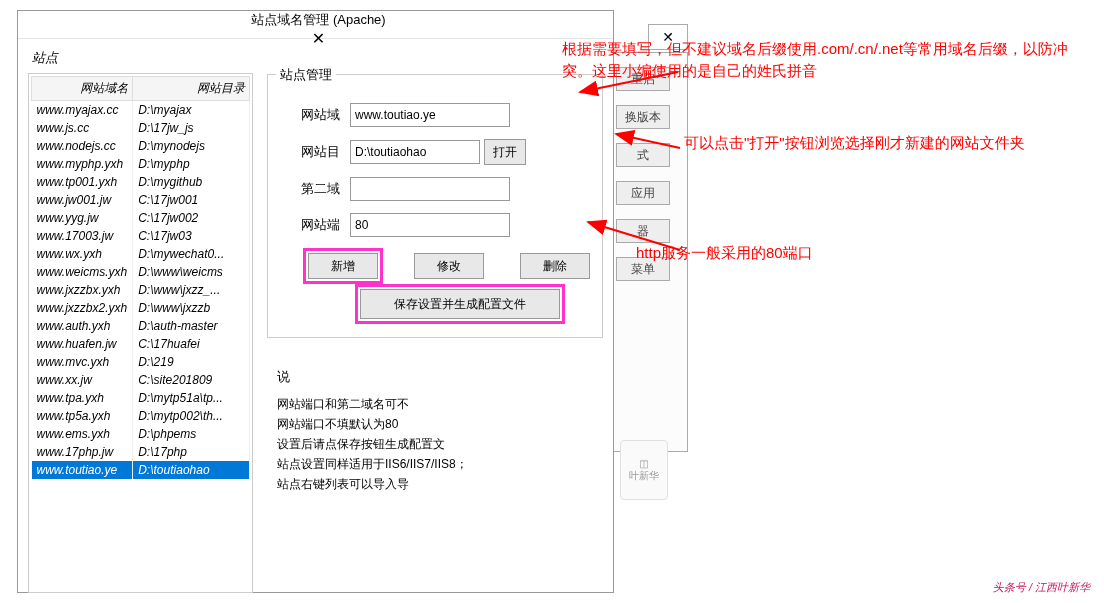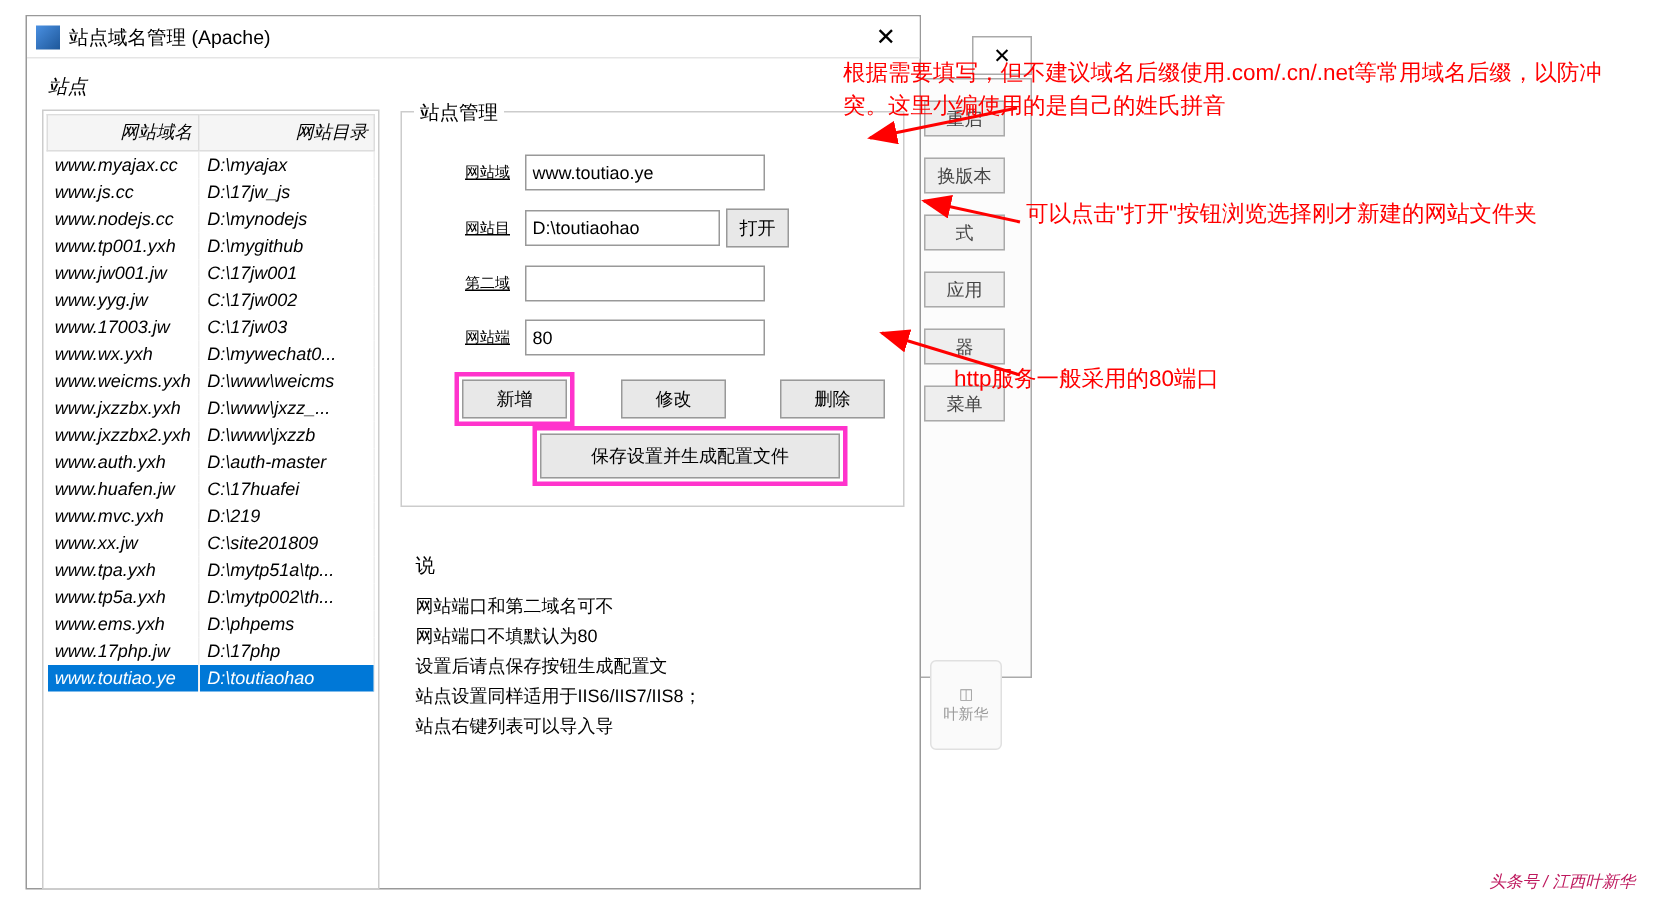--- a/index.html
+++ b/index.html
@@ -1,36 +1,36 @@
 <!DOCTYPE html>
 <html><head>
   <meta charset="utf-8">
   <style>
     * { box-sizing: border-box; margin: 0; padding: 0; }
     body { font-family: 'Microsoft YaHei', SimSun, sans-serif; font-size: 12px; background: #fff; position: relative; width: 1104px; height: 603px; overflow: hidden; }
     .window { position: absolute; left: 17px; top: 10px; width: 597px; height: 583px; border: 1px solid #999; background: #fff; }
-    .titlebar { height: 28px; display: flex; align-items: center; padding: 0 0 0 6px; background: #fff; border-bottom: 1px solid #e5e5e5; }
+    .titlebar { height: 28px; display: flex; align-items: center; padding: 0 0 0 6px; background: #fff; border-bottom: 1px solid #e5e5e5; flex-direction: column; }
     .title-icon { width: 16px; height: 16px; background: linear-gradient(135deg, #4a90e2, #1e5799); margin-right: 6px; }
     .title-text { flex: 1; font-size: 13px; }
     .close-btn { width: 45px; height: 28px; display: flex; align-items: center; justify-content: center; font-size: 16px; cursor: pointer; }
     .body-area { display: flex; padding: 6px 10px; gap: 14px; }
     .left-panel { width: 238px; font-style: italic; }
     .group-label { font-size: 13px; margin: 4px 0 6px 4px; }
     .group-box { border: 1px solid #ccc; height: 520px; padding: 2px; overflow: hidden; }
     .tbl { width: 100%; border-collapse: collapse; font-size: 12px; }
     .tbl th { background: #f5f5f5; border: 1px solid #ddd; padding: 3px 4px; font-weight: normal; text-align: right; }
     .tbl td { padding: 2px 5px; border-right: 1px solid #eee; white-space: nowrap; overflow: hidden; text-overflow: ellipsis; }
     .tbl tr.selected td { background: #0078d7; color: #fff; }
     .col1 { width: 100px; }
     .col2 { width: 120px; }
     .right-panel { flex: 1; position: relative; }
     .mgmt-box { border: 1px solid #ccc; padding: 16px 12px 10px 12px; margin-top: 10px; position: relative; }
     .mgmt-label { position: absolute; top: -9px; left: 8px; background: #fff; padding: 0 4px; font-size: 13px; }
     .field-row { display: flex; align-items: center; margin: 12px 0; }
-    .field-label { width: 60px; text-align: right; margin-right: 10px; font-size: 10px; text-decoration: underline; }
+    .field-label { width: 60px; text-align: right; margin-right: 10px; font-size: 13px; }
     .field-input { width: 160px; height: 24px; border: 1px solid #999; padding: 0 4px; font-size: 12px; }
     .btn { height: 26px; border: 1px solid #999; background: #e8e8e8; padding: 0 12px; font-size: 12px; cursor: pointer; }
     .btn-small { margin-left: 4px; padding: 0 8px; }
     .action-row { display: flex; gap: 36px; margin: 16px 0 10px 28px; }
     .action-row .btn { width: 70px; }
     .save-row { margin: 10px 0 8px 80px; }
     .save-btn { width: 200px; height: 30px; }
     .hl-magenta { outline: 3px solid #ff33cc; outline-offset: 2px; }
     .info-section { margin-top: 30px; margin-left: 10px; }
     .info-title { font-size: 13px; margin-bottom: 8px; }
@@ -85,20 +85,24 @@
               </tr>
               <tr>
                 <td class="col1">www.js.cc</td>
                 <td class="col2">D:\17jw_js</td>
               </tr>
               <tr>
                 <td class="col1">www.nodejs.cc</td>
                 <td class="col2">D:\mynodejs</td>
               </tr>
               <tr>
+                <td class="col1">www.myphp.yxh</td>
+                <td class="col2">D:\myphp</td>
+              </tr>
+              <tr>
                 <td class="col1">www.tp001.yxh</td>
                 <td class="col2">D:\mygithub</td>
               </tr>
               <tr>
                 <td class="col1">www.jw001.jw</td>
                 <td class="col2">C:\17jw001</td>
               </tr>
               <tr>
                 <td class="col1">www.yyg.jw</td>
                 <td class="col2">C:\17jw002</td>

